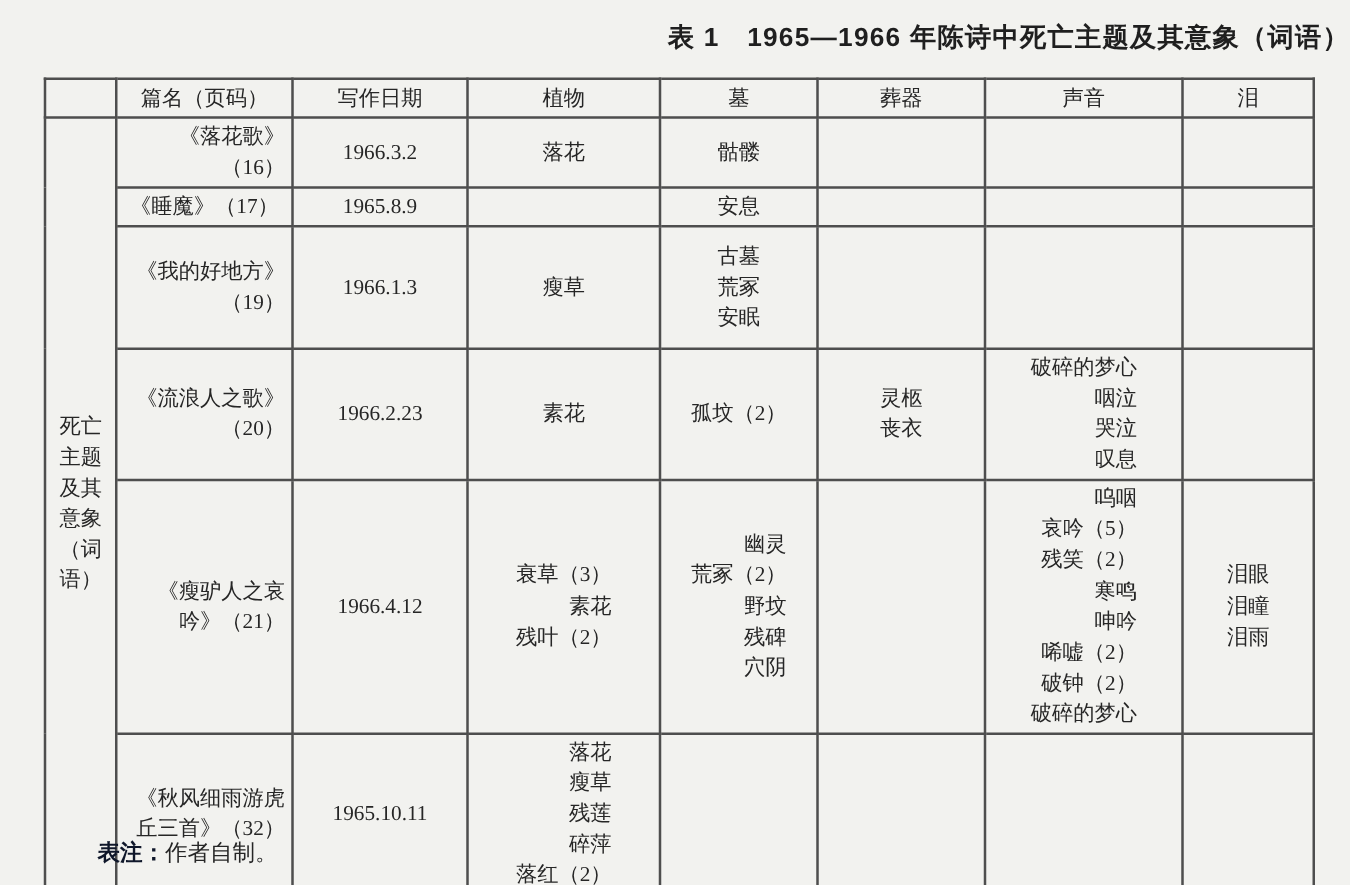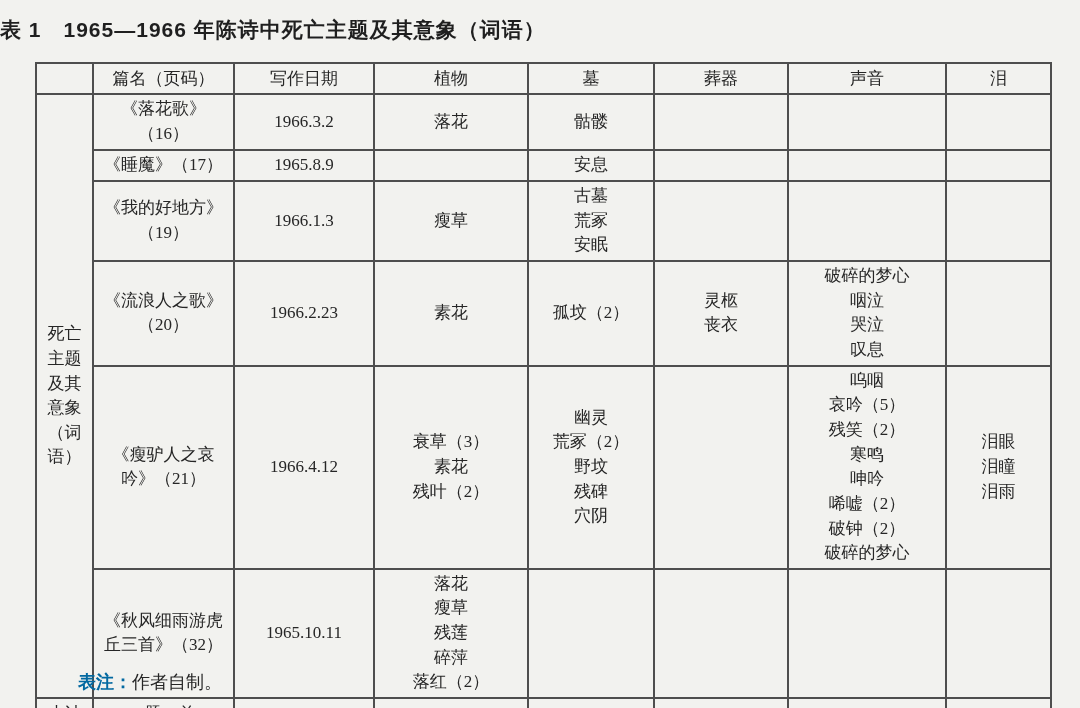--- a/index.html
+++ b/index.html
@@ -6,21 +6,21 @@
   .page{
     position:relative;
     width:1080px;height:708px;
     background:#f2f2ef;
     font-family:"Liberation Serif","DejaVu Serif",serif;
     color:#262626;
     overflow:hidden;
   }
   .title{
     position:absolute;top:16px;left:0;width:100%;
-    text-align:left;
+    text-align:right;
     font-family:"Liberation Sans","DejaVu Sans",sans-serif;
     font-weight:bold;
     font-size:21px;
     letter-spacing:1px;
     color:#1f1f1f;
   }
   table.main{
     position:absolute;left:35px;top:62px;
     border-collapse:collapse;
     table-layout:fixed;
@@ -32,41 +32,41 @@
     font-size:17px;
     line-height:1.45;
     text-align:center;
     vertical-align:middle;
     padding:2px 5px;
     overflow:hidden;
   }
   
   .cellwrap{
     display:inline-block;
-    text-align:center;
+    text-align:right;
     white-space:pre-line;
     vertical-align:middle;
   }
-  .vhead .cellwrap{text-align:right;}
+  .vhead .cellwrap{text-align:right;font-family:Liberation Mono, monospace;}
   tr.h-header{height:30px;}
   tr.r0{height:26px;}
   tr.r1{height:29px;margin-left:48px;}
-  tr.r2{height:80px;}
+  tr.r2{height:98px;}
   tr.r3{height:98px;}
   tr.r4{height:185px;}
   tr.r5{height:123px;}
   tr.sum{height:29px;}
   .note{
     position:absolute;left:78px;top:670px;
     font-size:18px;
   }
   .note .nlabel{
     font-family:"Liberation Sans","DejaVu Sans",sans-serif;
     font-weight:bold;
-    color:#0369a1;
+    color:#0f172a;
   }
 </style>
 </head>
 <body>
 
 <div class="page">
 
   <div class="title">表 1　1965—1966 年陈诗中死亡主题及其意象（词语）</div>
 
   <table class="main">

